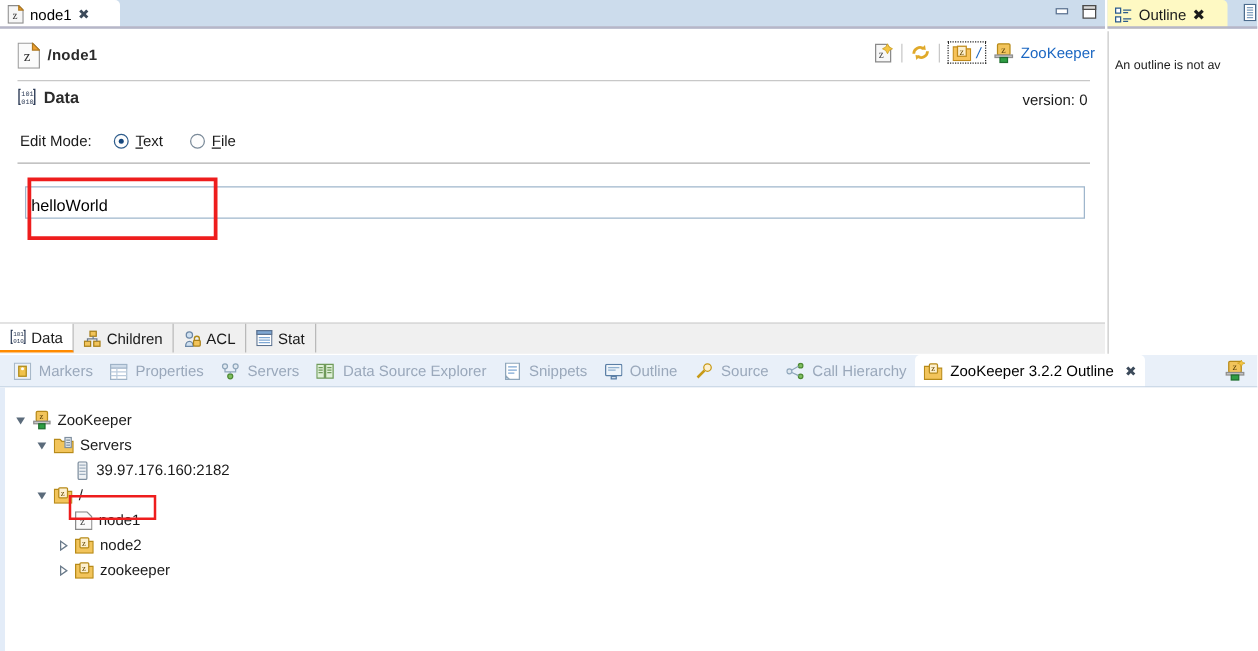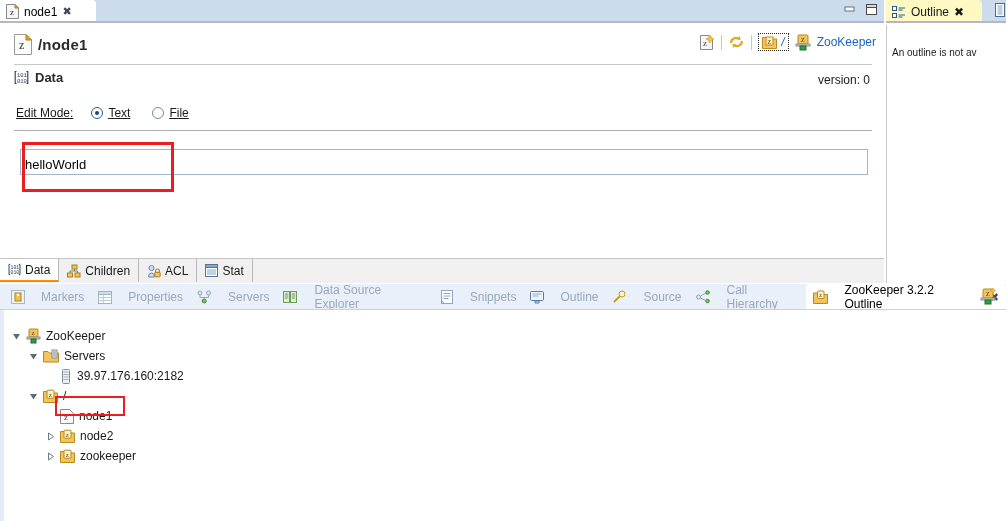--- a/index.html
+++ b/index.html
@@ -38,37 +38,37 @@
 
   .win-btns{position:absolute;right:6px;top:3px;display:flex;gap:9px;align-items:center;}
 
   
   .editor-header{
     position:absolute;left:0;top:25px;width:884px;height:38px;
     background:#ffffff;
     display:flex;align-items:center;
   }
   .editor-header .title{
-    font-size:15px;font-weight:bold;color:#2b2b2b;margin-left:6px;letter-spacing:0.2px;
+    font-size:12px;font-weight:bold;color:#2b2b2b;margin-left:6px;letter-spacing:0.2px;
   }
   .hdr-tools{position:absolute;right:8px;top:8px;display:flex;align-items:center;gap:6px;}
   .vsep{width:1px;height:15px;background:#c8c8c8;display:inline-block;}
   .focusbox{
     border:1px dotted #2b2b2b;padding:1px 3px;display:flex;align-items:center;gap:4px;
   }
   .zk-link{color:#1a66c2;font-size:12px;}
   .hdr-rule{position:absolute;left:14px;top:64px;width:858px;height:1px;background:#c8c8c8;}
 
   
   .data-sec{position:absolute;left:14px;top:70px;width:858px;}
   .sec-title{display:flex;align-items:center;gap:6px;}
   .sec-title .t{font-size:13px;font-weight:bold;color:#2b2b2b;}
   .version{position:absolute;right:2px;top:3px;font-size:12px;color:#1a1a1a;}
 
-  .editmode{position:absolute;left:16px;top:106px;display:flex;align-items:center;text-decoration:underline;}
+  .editmode{position:absolute;left:16px;top:106px;display:flex;align-items:center;}
   .editmode .lab{font-size:12px;color:#1a1a1a;margin-right:18px;}
   .radio-wrap{display:flex;align-items:center;margin-right:22px;}
   .radio{
     width:12px;height:12px;border-radius:50%;
     border:1px solid #7a8a99;background:#fdfdfd;margin-right:5px;
     box-sizing:border-box;position:relative;
   }
   .radio.on{border-color:#2f5d8c;}
   .radio.on:after{
     content:"";position:absolute;left:3px;top:3px;width:4px;height:4px;border-radius:50%;background:#15477e;
@@ -120,21 +120,21 @@
 
   
   .bottom{position:absolute;left:0;top:284px;width:1006px;height:237px;background:#ffffff;}
   .bottom-tabbar{
     position:absolute;left:0;top:0;width:1006px;height:26px;
     background:#e9f0f9;
   }
   .bottom-tabbar:after{content:"";position:absolute;left:0;bottom:0;width:1006px;height:1px;background:#c3d2e2;}
   .btabs{position:absolute;left:4px;top:0;height:26px;display:flex;align-items:center;}
   .btab{
-    height:26px;display:flex;align-items:center;gap:16px;padding:0 7px;
+    height:26px;display:flex;align-items:center;gap:6px;padding:0 7px;
     font-size:12px;color:#9aa8bb;box-sizing:border-box;
   }
   .btab.active{
     background:#ffffff;color:#000;
     border-top-left-radius:4px;border-top-right-radius:4px;
   }
   .btab .closex{font-size:11px;color:#3c4a5a;font-family:"DejaVu Sans",sans-serif;margin-left:3px;}
   .bview-tool{position:absolute;right:8px;top:3px;}
 
   .tree{position:absolute;left:0;top:26px;width:1006px;height:211px;background:#ffffff;}

